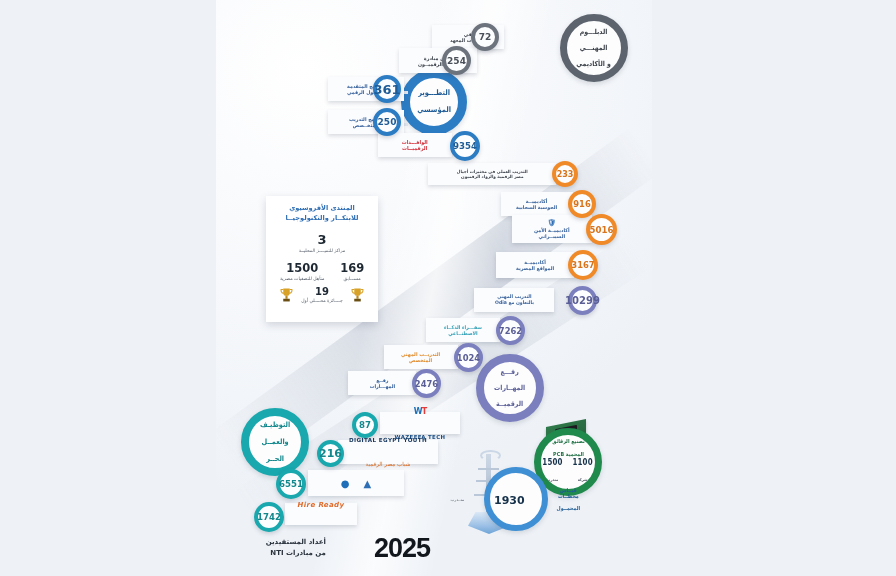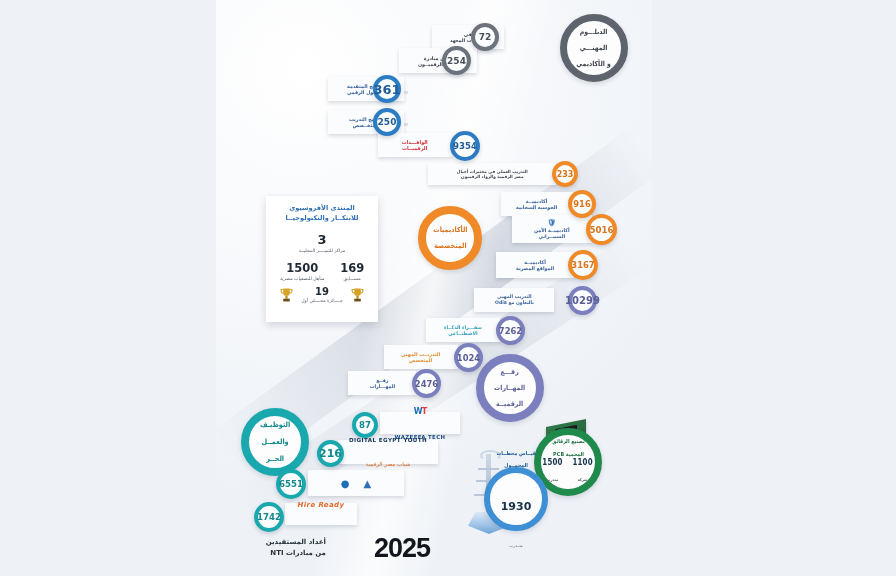--- a/index.html
+++ b/index.html
@@ -160,20 +160,26 @@
 
     <div class="stub" style="left:228px;top:64px;width:30px;"></div>
     <div class="plate" style="left:183px;top:48px;width:78px;height:25px;">
       <div class="ptxt" style="font-size:5px;color:#3d434b;">
         <div>ضمن مبادرة</div>
         <div>الرواد الرقميــون</div>
       </div>
     </div>
     <div class="bub" style="left:226px;top:46px;width:29px;height:29px;border:4px solid #6d737c;color:#4a5059;font-size:9px;">254</div>
 
+    <div class="hub" style="left:185px;top:69px;width:66px;height:66px;border:9px solid #2c7cc4;">
+      <span style="font-size:7.6px;color:#1f5c96;">
+        <span>التطـــوير</span><br>
+        <span>المؤسسي</span>
+      </span>
+    </div>
 
     <div class="stub" style="left:160px;top:91px;width:32px;"></div>
     <div class="plate" style="left:112px;top:77px;width:76px;height:24px;">
       <div class="ptxt" style="font-size:5px;color:#35609a;">
         <div>البرامج المتقدمة</div>
         <div>للتحــول الرقمي</div>
       </div>
     </div>
     <div class="bub" style="left:157px;top:75px;width:28px;height:28px;border:4px solid #2c7cc4;color:#1f5c96;font-size:13px;">361</div>
 
@@ -187,26 +193,20 @@
     <div class="bub" style="left:157px;top:108px;width:28px;height:28px;border:4px solid #2c7cc4;color:#1f5c96;font-size:9px;">250</div>
 
     <div class="plate" style="left:162px;top:133px;width:74px;height:24px;">
       <div class="ptxt" style="font-size:5.2px;color:#d2303a;">
         <div>الوافـــدات</div>
         <div>الرقميــات</div>
       </div>
     </div>
     <div class="bub" style="left:234px;top:131px;width:30px;height:30px;border:4px solid #2c7cc4;color:#1f5c96;font-size:8.6px;">9354</div>
 
-    <div class="hub" style="left:202px;top:206px;width:64px;height:64px;border:8px solid #f08a28;">
-      <span style="font-size:7.2px;color:#d9741a;">
-        <span>الأكاديميات</span><br>
-        <span>المتخصصة</span>
-      </span>
-    </div>
 
     <div class="plate" style="left:212px;top:163px;width:128px;height:22px;">
       <div class="ptxt" style="font-size:4.4px;color:#3d434b;">
         <div>التدريب العملي في مختبرات أجيال</div>
         <div>مصر الرقمية والرواد الرقميون</div>
       </div>
     </div>
     <div class="bub" style="left:336px;top:161px;width:26px;height:26px;border:4px solid #f08a28;color:#d9741a;font-size:8px;">233</div>
 
     <div class="plate" style="left:285px;top:192px;width:72px;height:24px;">
@@ -366,21 +366,21 @@
     </div>
 
     <div id="tower">
       <div class="dish"></div>
       <div class="mast"></div>
       <div class="arm" style="left:12px;top:18px;width:21px;"></div>
       <div class="arm" style="left:10px;top:30px;width:25px;"></div>
       <div class="arm" style="left:8px;top:44px;width:29px;"></div>
       <div class="base"></div>
     </div>
-    <div class="hub" style="left:268px;top:467px;width:64px;height:64px;border:6px solid #3f8fd4;flex-direction:column;gap:30px;">
+    <div class="hub" style="left:268px;top:467px;width:64px;height:64px;border:6px solid #3f8fd4;flex-direction:row;gap:30px;">
       <span style="font-size:5.4px;color:#1f5c96;">
         <span>قيــاس محطــات</span><br>
         <span>المحمــول</span>
       </span>
       <b style="font-size:11px;color:#16324b;margin-top:2px;">1930</b>
       <i style="font-size:4px;color:#5a626d;font-style:normal;">متــدرب</i>
     </div>
 
     <div id="bottomTitle">
       <div class="year">2025</div>

